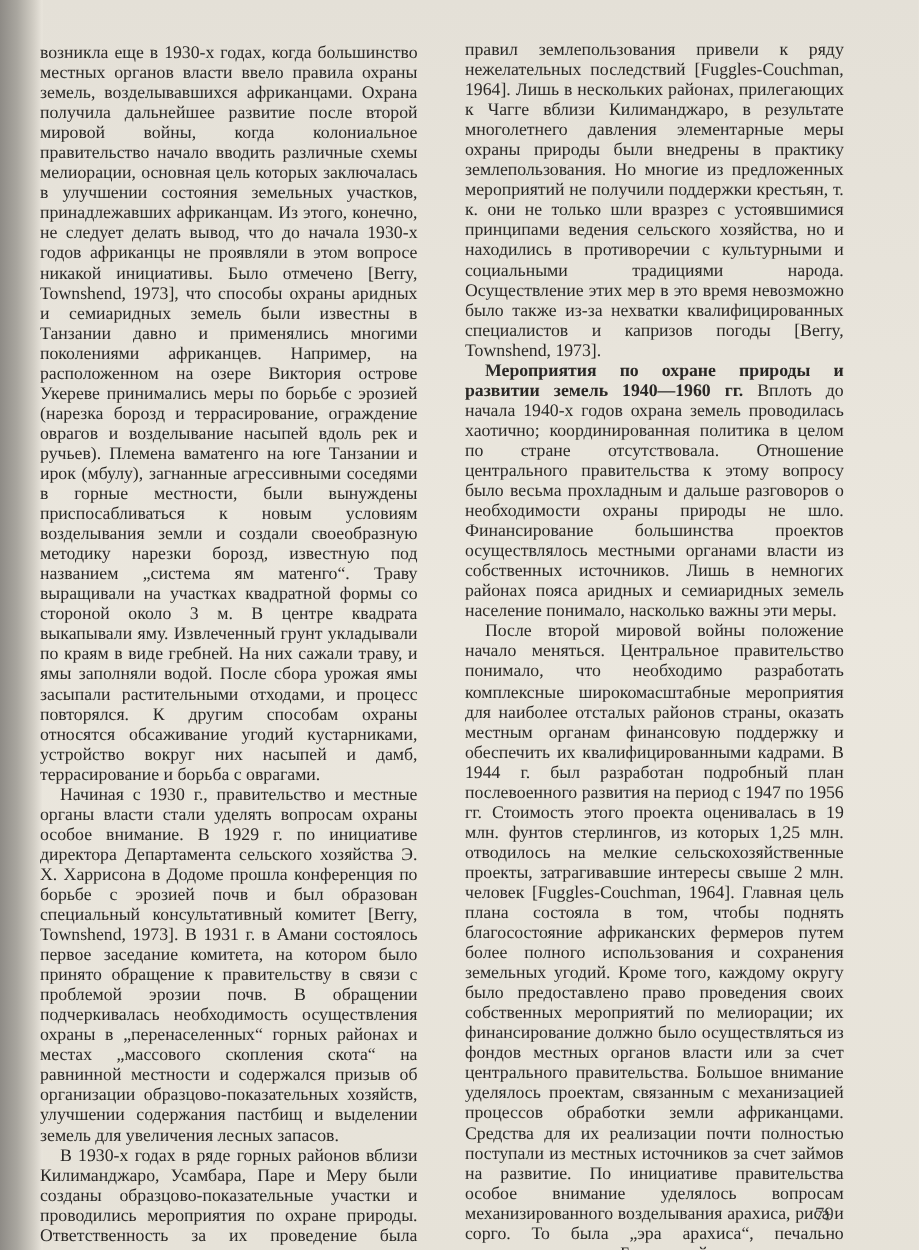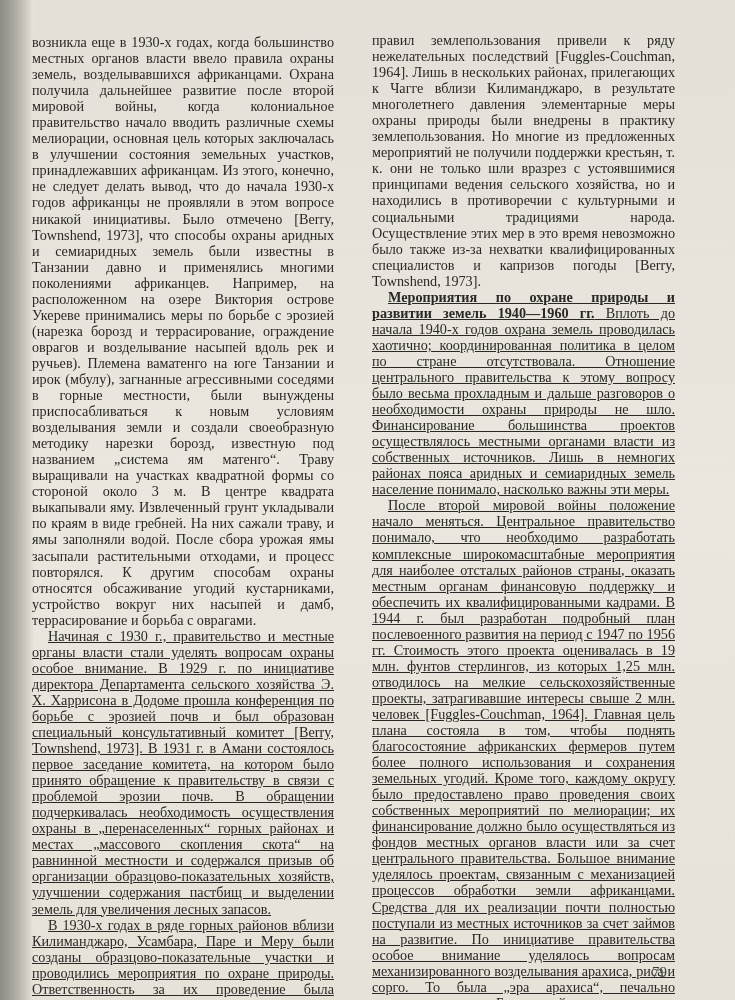--- a/index.html
+++ b/index.html
@@ -18,21 +18,21 @@
     background:linear-gradient(to bottom,#e4e0d7 0%,#ebe7de 50%,#e6e2d8 100%);
   }
   .col {
     position:absolute; top:34px;
     font-size:14.2px; line-height:16.05px;
     text-align:justify; hyphens:manual;
   }
   .col-left { left:32px; width:302px; }
   .col-right { left:372px; width:303px; top:32px; }
   .col p { margin:0; text-indent:0; }
-  .col p.indent { text-indent:16px;text-decoration:underline; }
+  .col p.indent { text-indent:16px; }
   .col p .bold { font-weight:bold; }
   .page-number {
     position:absolute; left:652px; top:916px;
     font-size:15px; color:#404040;margin-top:48px;
   }
 </style>
 </head>
 <body>
 
 <div class="page-shade"></div>

